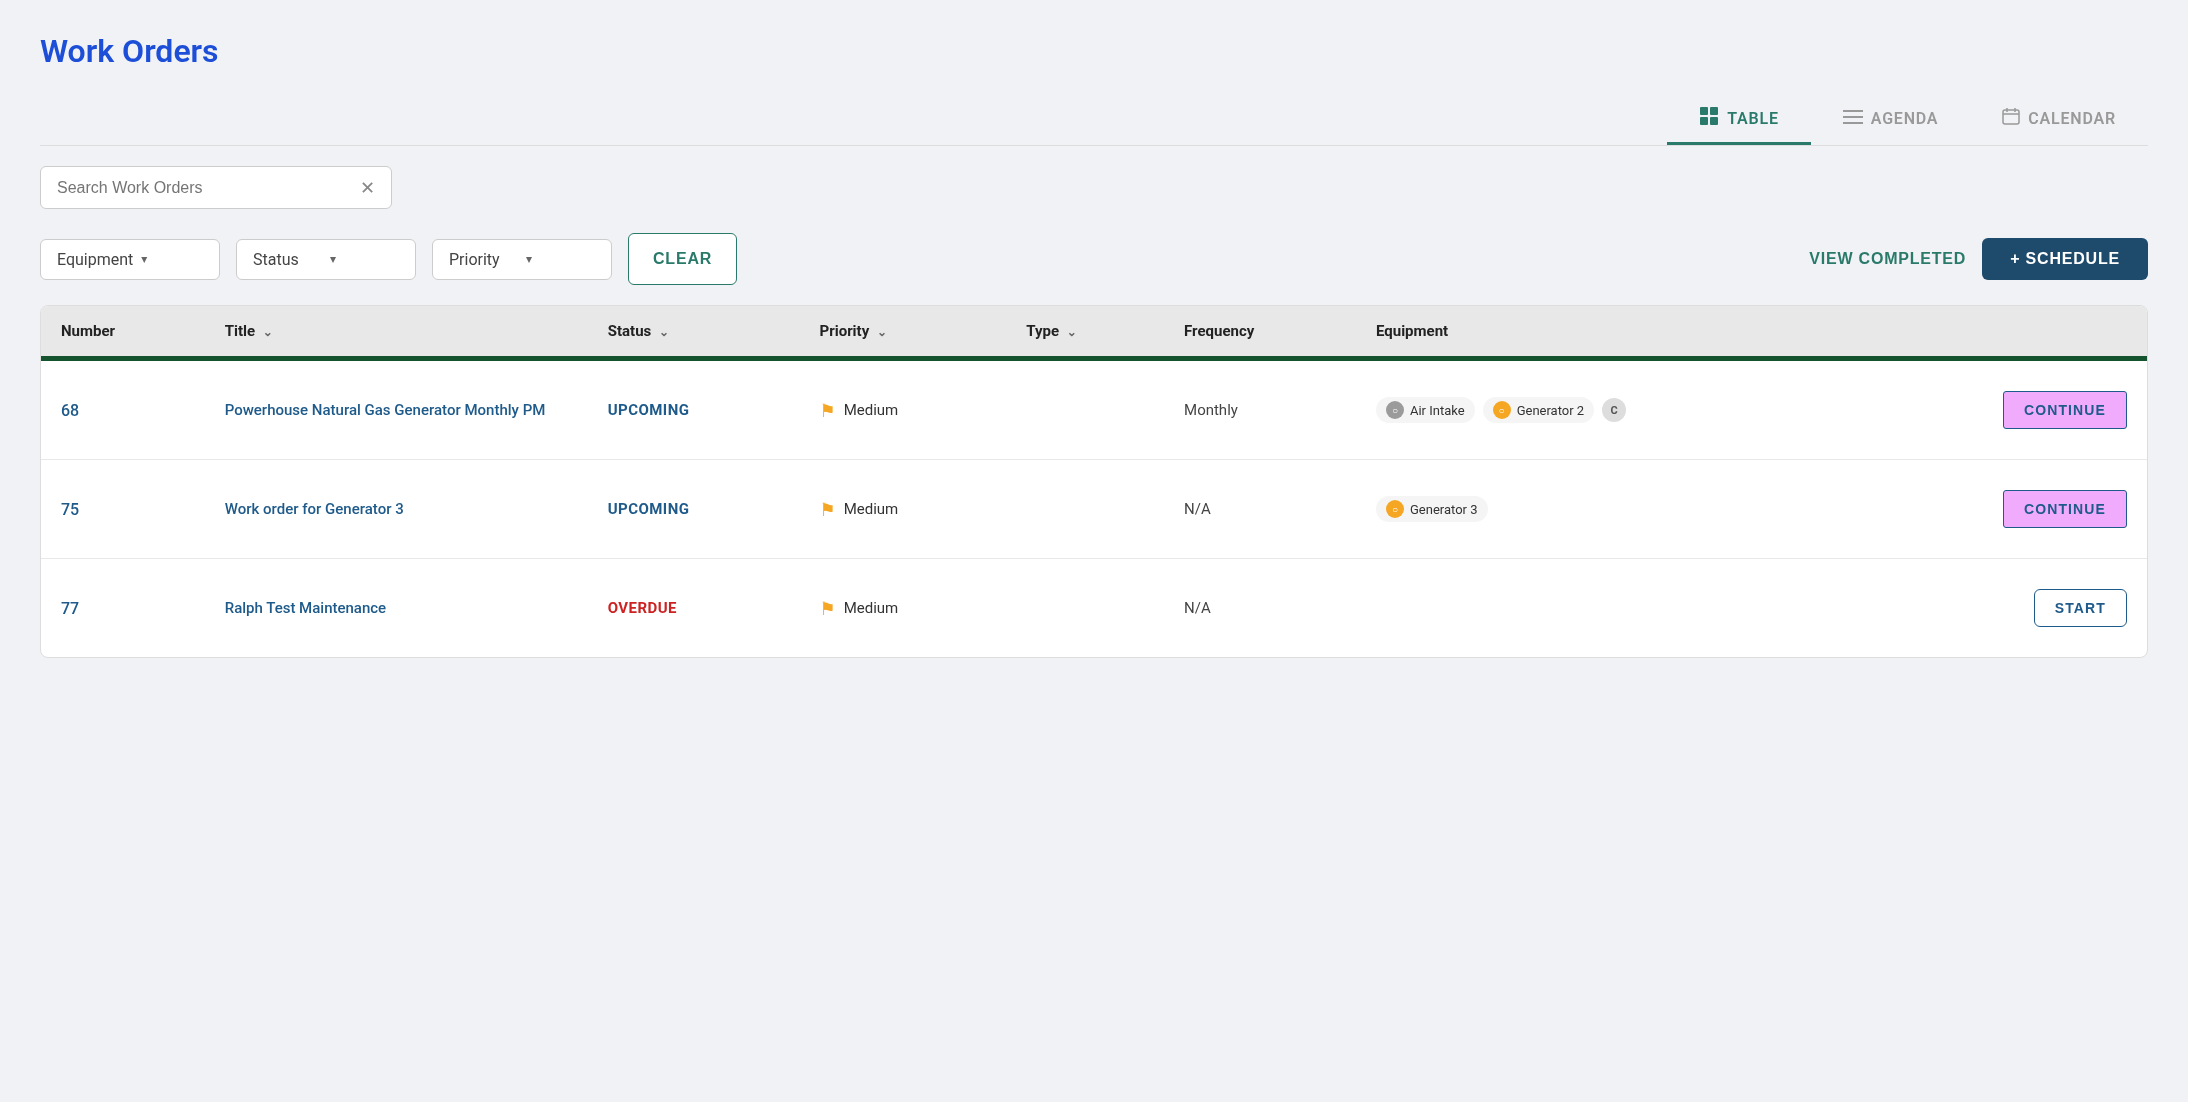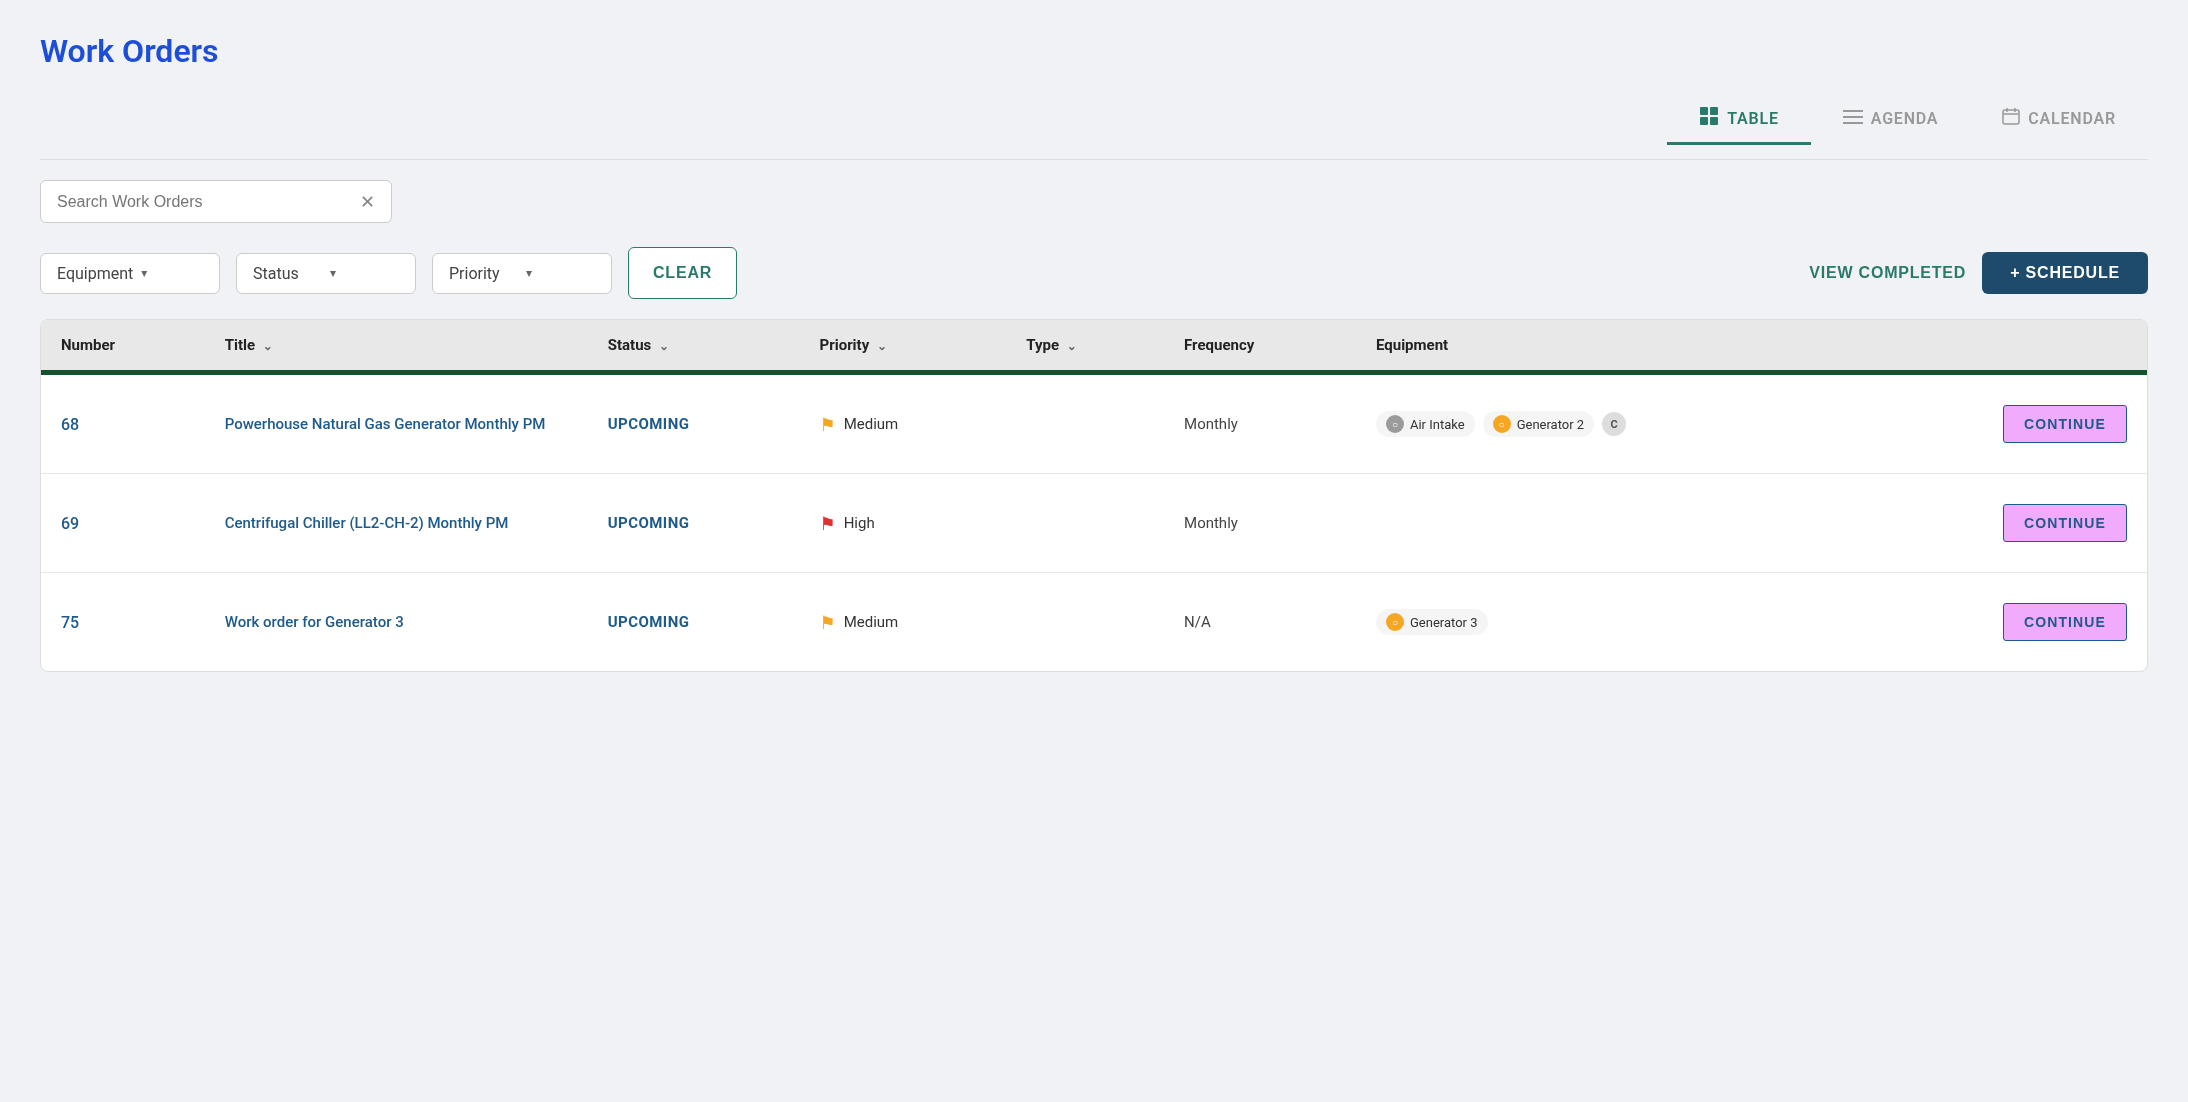--- a/index.html
+++ b/index.html
@@ -13,21 +13,21 @@
       font-size: 32px;
       font-weight: 600;
       color: #1d4ed8;
       margin-bottom: 24px;
     }
     .view-tabs {
       display: flex;
       justify-content: flex-end;
       margin-bottom: 20px;
       border-bottom: 1px solid #ddd;
-      padding-bottom: 14px;
+      padding-bottom: 0;
     }
     .view-tab {
       display: flex;
       align-items: center;
       gap: 8px;
       padding: 12px 32px;
       cursor: pointer;
       font-size: 16px;
       font-weight: 600;
       letter-spacing: 0.05em;
@@ -411,39 +411,20 @@
               <span>Generator 2</span>
             </div>
             <span class="more-badge">C</span>
           </div>
         </td>
         <td class="action-cell">
           <button class="continue-btn">CONTINUE</button>
         </td>
       </tr>
 
-      <tr>
-        <td class="number-cell">69</td>
-        <td class="title-cell">Centrifugal Chiller (LL2-CH-2) Monthly PM</td>
-        <td>
-          <span class="status-upcoming">Upcoming</span>
-        </td>
-        <td>
-          <div class="priority-cell">
-            <span class="flag-icon flag-high">⚑</span>
-            <span>High</span>
-          </div>
-        </td>
-        <td></td>
-        <td class="frequency-cell">Monthly</td>
-        <td></td>
-        <td class="action-cell">
-          <button class="continue-btn">CONTINUE</button>
-        </td>
-      </tr>
 
       <tr>
         <td class="number-cell">75</td>
         <td class="title-cell">Work order for Generator 3</td>
         <td>
           <span class="status-upcoming">Upcoming</span>
         </td>
         <td>
           <div class="priority-cell">
             <span class="flag-icon flag-medium">⚑</span>
@@ -458,15 +439,34 @@
               <span class="equip-dot dot-yellow">○</span>
               <span>Generator 3</span>
             </div>
           </div>
         </td>
         <td class="action-cell">
           <button class="continue-btn">CONTINUE</button>
         </td>
       </tr>
 
+      <tr>
+        <td class="number-cell">77</td>
+        <td class="title-cell">Ralph Test Maintenance</td>
+        <td>
+          <span class="status-overdue">Overdue</span>
+        </td>
+        <td>
+          <div class="priority-cell">
+            <span class="flag-icon flag-medium">⚑</span>
+            <span>Medium</span>
+          </div>
+        </td>
+        <td></td>
+        <td class="frequency-cell">N/A</td>
+        <td></td>
+        <td class="action-cell">
+          <button class="start-btn">START</button>
+        </td>
+      </tr>
     </tbody>
   </table>
 </div>
 
 </body></html>

